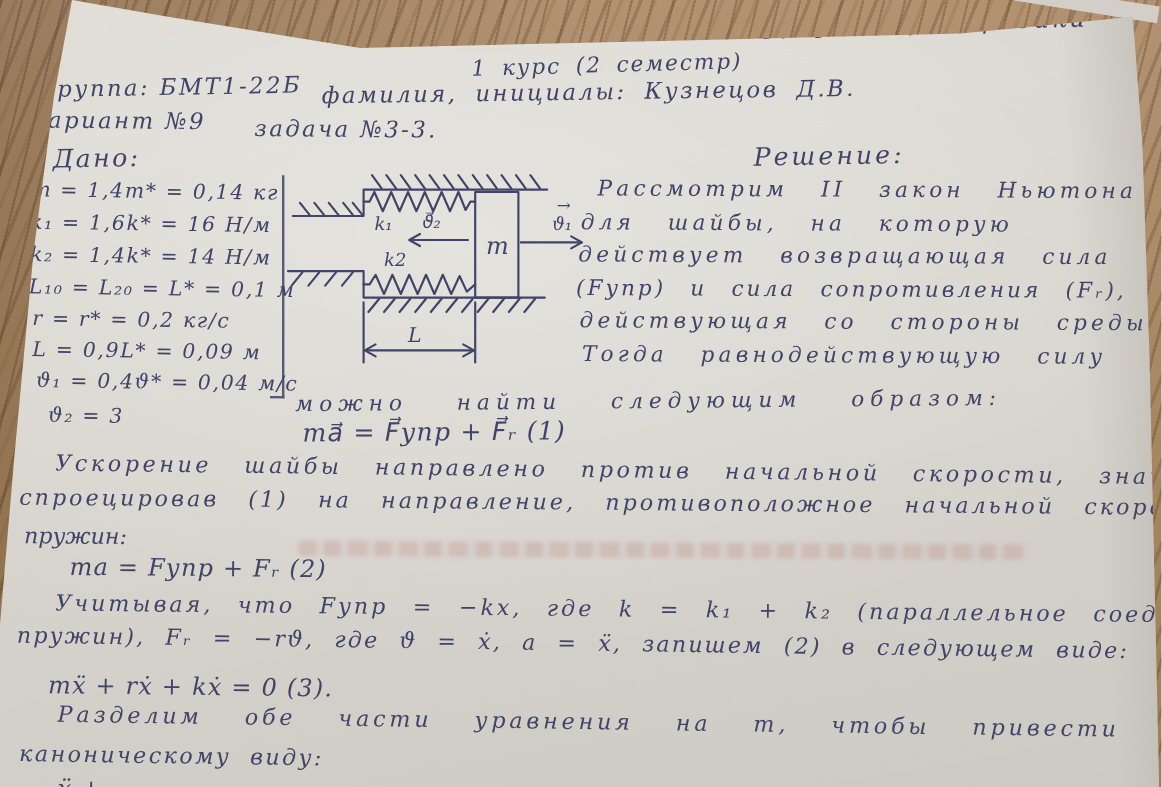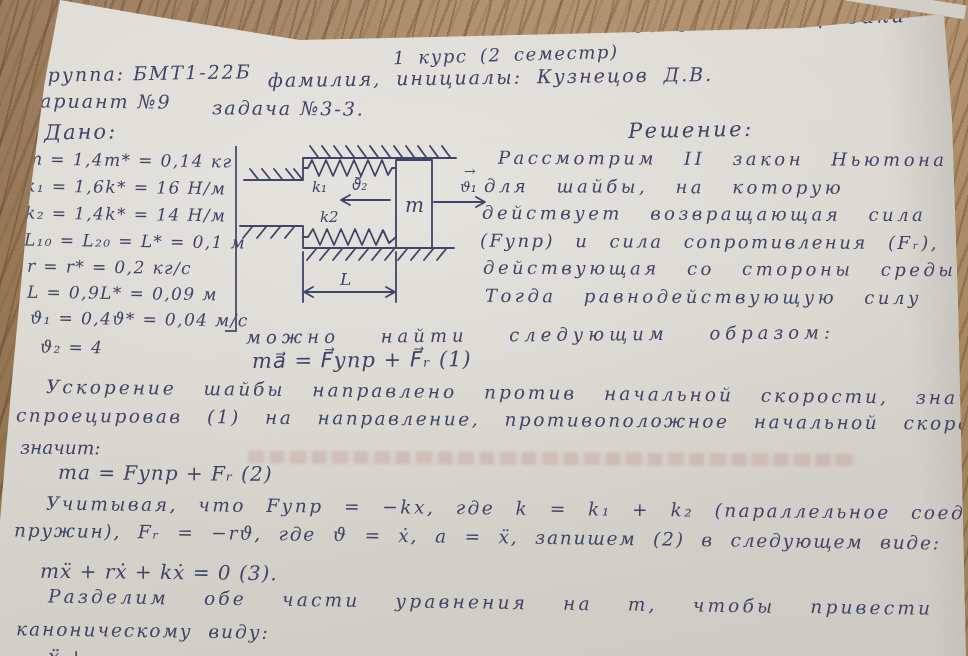--- a/index.html
+++ b/index.html
@@ -76,21 +76,21 @@
     <div class="l" style="left:212px;top:97px;font-size:19px;letter-spacing:2px;transform:rotate(.5deg);">задача №3-3.</div>
 
     <div class="l" style="left:44px;top:120px;font-size:21px;letter-spacing:2px;transform:rotate(-1deg);">Дано:</div>
     <div class="l given-line" style="left:26px;top:150px;">m = 1,4m* = 0,14 кг</div>
     <div class="l given-line" style="left:25px;top:177px;">k₁ = 1,6k* = 16 Н/м</div>
     <div class="l given-line" style="left:25px;top:204px;">k₂ = 1,4k* = 14 Н/м</div>
     <div class="l given-line" style="left:24px;top:231px;">L₁₀ = L₂₀ = L* = 0,1 м</div>
     <div class="l given-line" style="left:27px;top:257px;">r = r* = 0,2 кг/с</div>
     <div class="l given-line" style="left:27px;top:283px;">L = 0,9L* = 0,09 м</div>
     <div class="l given-line" style="left:30px;top:309px;">ϑ₁ = 0,4ϑ* = 0,04 м/с</div>
-    <div class="l given-line" style="left:40px;top:337px;">ϑ₂ = 4</div>
+    <div class="l given-line" style="left:40px;top:337px;">ϑ₂ = 3</div>
 
     <div class="bracket"></div>
 
     <svg class="diagram" width="250" height="185" viewBox="0 0 250 185">
       <g>
         <path d="M65 16 H218 M65 16 V38 M6 38 H65"></path>
         <path stroke-width="1.4" d="M80 15 l-8 -11 M92 15 l-8 -11 M104 15 l-8 -11 M116 15 l-8 -11 M128 15 l-8 -11 M140 15 l-8 -11 M152 15 l-8 -11 M164 15 l-8 -11 M176 15 l-8 -11 M188 15 l-8 -11 M200 15 l-8 -11 M212 15 l-8 -11 M20 37 l-8 -10 M32 37 l-8 -10 M44 37 l-8 -10 M56 37 l-8 -10 M64 37 l-8 -10"></path>
       </g>
       <polyline points="65,26 70,26 74,18 81,34 88,18 95,34 102,18 109,34 116,18 123,34 130,18 137,34 144,18 150,33 154,26 158,26"></polyline>
       <text x="74" y="50">k₁</text>
@@ -126,21 +126,21 @@
     <div class="l col-line" style="left:482px;top:203px;">действует возвращающая сила</div>
     <div class="l col-line" style="left:480px;top:231px;letter-spacing:2.5px;word-spacing:12px;">(Fупр) и сила сопротивления (Fᵣ),</div>
     <div class="l col-line" style="left:483px;top:258px;">действующая со стороны среды.</div>
     <div class="l col-line" style="left:485px;top:286px;">Тогда равнодействующую силу</div>
     <div class="l" style="left:246px;top:324px;font-size:18px;letter-spacing:5px;word-spacing:30px;transform:rotate(-.5deg);">можно найти следующим образом:</div>
 
     <div class="l formula" style="left:252px;top:348px;font-size:21px;transform:rotate(-.5deg);">ma⃗ = F⃗упр + F⃗ᵣ  (1)</div>
 
     <div class="l wide" style="left:46px;top:382px;letter-spacing:3px;word-spacing:18px;transform:rotate(.7deg);">Ускорение шайбы направлено против начальной скорости, значит,</div>
     <div class="l wide" style="left:16px;top:409px;letter-spacing:2.5px;word-spacing:16px;transform:rotate(.5deg);">спроецировав (1) на направление, противоположное начальной скорости,</div>
-    <div class="l wide" style="left:20px;top:437px;transform:rotate(.5deg);">значит:</div>
+    <div class="l wide" style="left:20px;top:437px;transform:rotate(.5deg);">пружин:</div>
 
     <div class="l formula" style="left:58px;top:461px;transform:rotate(.5deg);">ma = Fупр + Fᵣ (2)</div>
 
     <div class="bleed"></div>
 
     <div class="l wide" style="left:46px;top:498px;letter-spacing:2.5px;word-spacing:12px;transform:rotate(.6deg);">Учитывая, что Fупр = −kx, где k = k₁ + k₂ (параллельное соединение</div>
     <div class="l wide" style="left:14px;top:526px;letter-spacing:1.8px;word-spacing:9px;transform:rotate(.8deg);">пружин), Fᵣ = −rϑ, где ϑ = ẋ, a = ẍ, запишем (2) в следующем виде:</div>
 
     <div class="l formula" style="left:40px;top:560px;transform:rotate(.6deg);">mẍ + rẋ + kẋ = 0  (3).</div>
 

